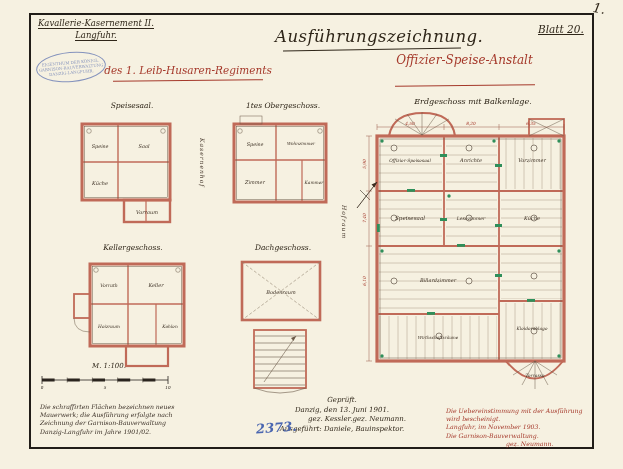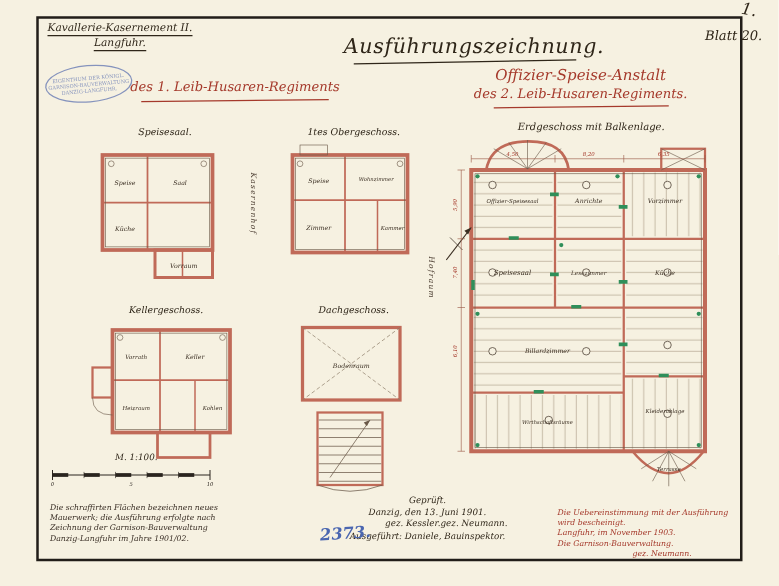--- a/index.html
+++ b/index.html
@@ -38,27 +38,26 @@
 
   <div class="stamp">
     <div>EIGENTHUM DER KÖNIGL.</div>
     <div>GARNISON-BAUVERWALTUNG</div>
     <div>DANZIG-LANGFUHR.</div>
   </div>
 
   <div class="abs hw center" style="left:275px;top:27px;width:195px;font-size:16.5px;letter-spacing:0.5px;">Ausführungszeichnung.</div>
   <div class="rule" style="left:283px;top:49px;width:178px;transform:rotate(-1deg);"></div>
 
-  <div class="abs hw" style="left:564px;top:23px;font-size:10.5px;">Blatt 20.</div>
+  <div class="abs hw" style="left:538px;top:23px;font-size:10.5px;text-decoration:underline;">Blatt 20.</div>
 
   <div class="abs hw center red" style="left:88px;top:64px;width:200px;font-size:10.5px;">des 1. Leib-Husaren-Regiments</div>
   <div class="rule red-rule" style="left:113px;top:80px;width:150px;transform:rotate(-0.6deg);"></div>
 
   <div class="abs hw center red" style="left:372px;top:53px;width:185px;font-size:12px;">Offizier-Speise-Anstalt</div>
-  <div class="abs hw center red" style="left:372px;top:69px;width:185px;font-size:10.5px;">des 2. Leib-Husaren-Regiments.</div>
   <div class="rule red-rule" style="left:395px;top:85px;width:140px;transform:rotate(-0.6deg);"></div>
 
   <div class="abs hw center" style="left:72px;top:101px;width:120px;font-size:7.5px;">Speisesaal.</div>
   <div class="abs hw center" style="left:218px;top:101px;width:130px;font-size:7.5px;">1tes Obergeschoss.</div>
   <div class="abs hw center" style="left:73px;top:243px;width:120px;font-size:7.5px;">Kellergeschoss.</div>
   <div class="abs hw center" style="left:228px;top:243px;width:110px;font-size:7.5px;text-align:center;">Dachgeschoss.</div>
   <div class="abs hw center" style="left:388px;top:97px;width:170px;font-size:8px;">Erdgeschoss mit Balkenlage.</div>
 
   <svg class="abs" style="left:66px;top:110px;" width="130" height="125">
     <g stroke="#c06a58" fill="none">

